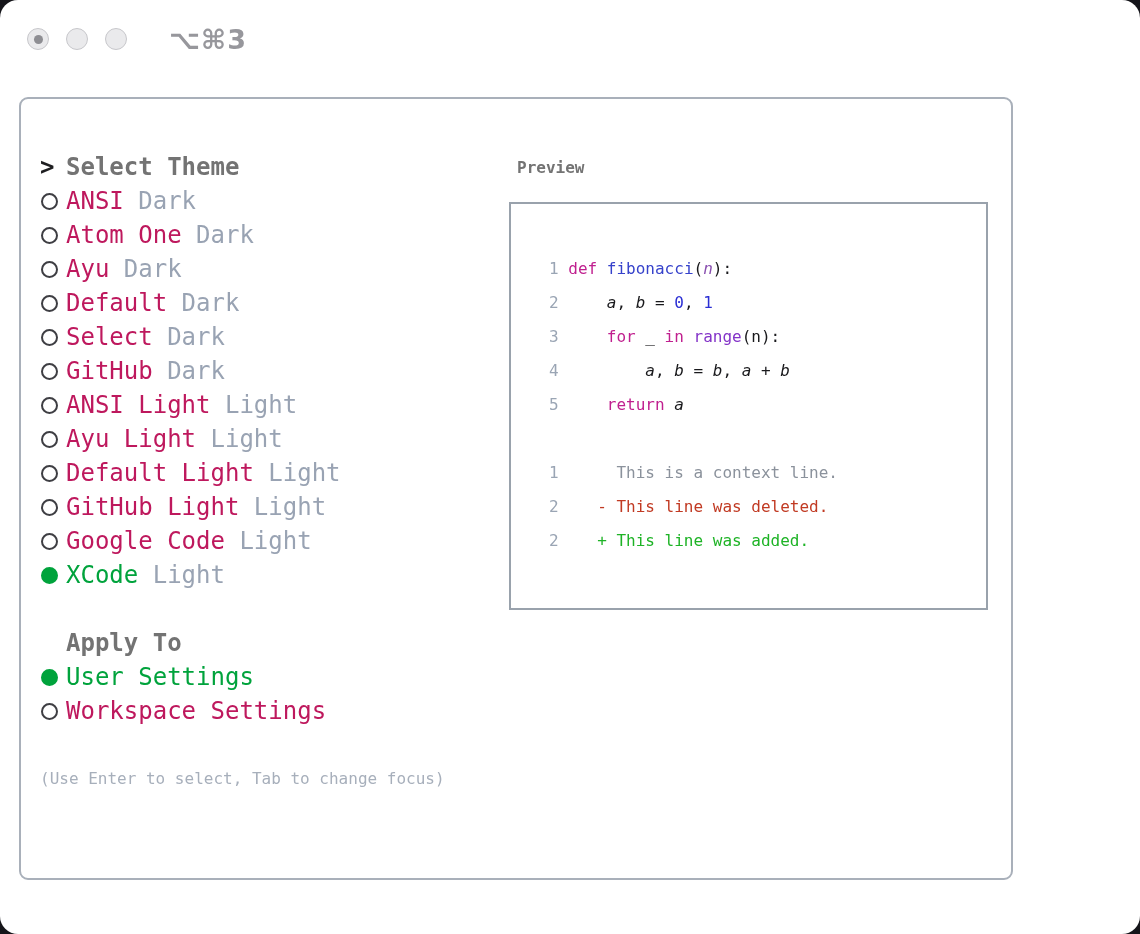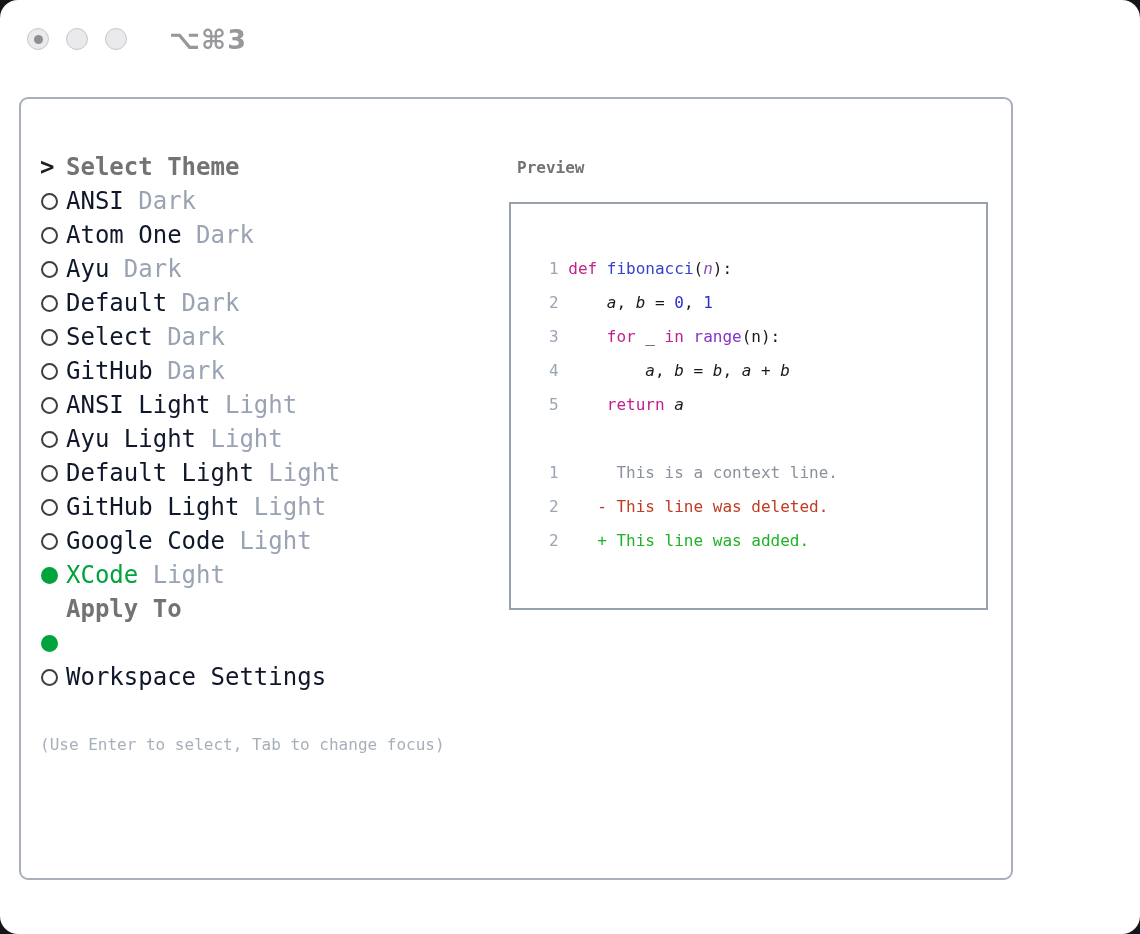--- a/index.html
+++ b/index.html
@@ -32,24 +32,24 @@
   .left-col { position:absolute; left:19px; top:51px; font-size:24px; }
   .row { display:flex; align-items:center; height:34px; white-space:pre; }
   .marker { width:26px; display:inline-flex; align-items:center; }
   .cursor { font-weight:700; }
   .hdr { font-weight:700; color:#737373; }
   .radio {
     width:13px; height:13px; border:2px solid #3e3e43; border-radius:50%;
     display:inline-block; box-sizing:content-box; margin-left:1px;
   }
   .option.selected .radio { background:var(--ui_green,#00a33c); border-color:var(--ui_green,#00a33c); }
-  .name { color:#0f172a; }
+  .name { color:#be185d; }
   .option.selected .name { color:var(--ui_green,#00a33c); }
   .variant { color:var(--variant_gray,#99a3b3); }
-  .apply { }
+  .apply { margin-top:34px; }
   .help {
     margin-top:34px; width:452px; color:var(--help_gray,#a7afbb);
     font-size:16px; line-height:34px;
   }
   
   .preview-title { position:absolute; left:496px; top:51px; }
   .preview-box {
     position:absolute; left:488px; top:103px; width:479px; height:408px;
     border:2px solid var(--border_preview,#99a2ac); box-sizing:border-box;
     padding:48px 0 0 38px; overflow:hidden;
@@ -101,21 +101,21 @@
         <div class="row option"><span class="marker"><span class="radio"></span></span><span class="name">GitHub Light</span><span class="variant"> Light</span></div>
         <div class="row option"><span class="marker"><span class="radio"></span></span><span class="name">Google Code</span><span class="variant"> Light</span></div>
         <div class="row option selected"><span class="marker"><span class="radio"></span></span><span class="name">XCode</span><span class="variant"> Light</span></div>
       </div>
 
     <div class="apply">
       <div class="row">
         <span class="marker"></span><span class="hdr">Apply To</span>
       </div>
       <div id="apply-items">
-          <div class="row option selected"><span class="marker"><span class="radio"></span></span></div>
+          <div class="row option selected"><span class="marker"><span class="radio"></span></span><span class="name">User Settings</span></div>
           <div class="row option"><span class="marker"><span class="radio"></span></span><span class="name">Workspace Settings</span></div>
         </div>
     </div>
 
     <div class="help">(Use Enter to select, Tab to change focus)</div>
   </div>
 
   <div class="row preview-title">
     <span class="hdr">Preview</span>
   </div>

